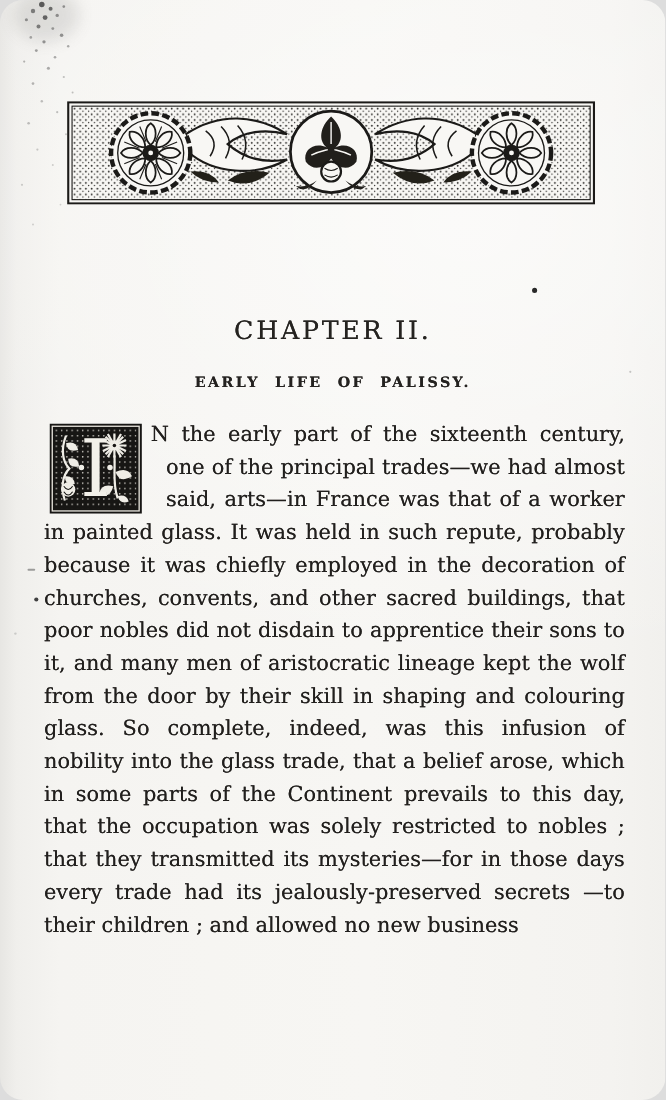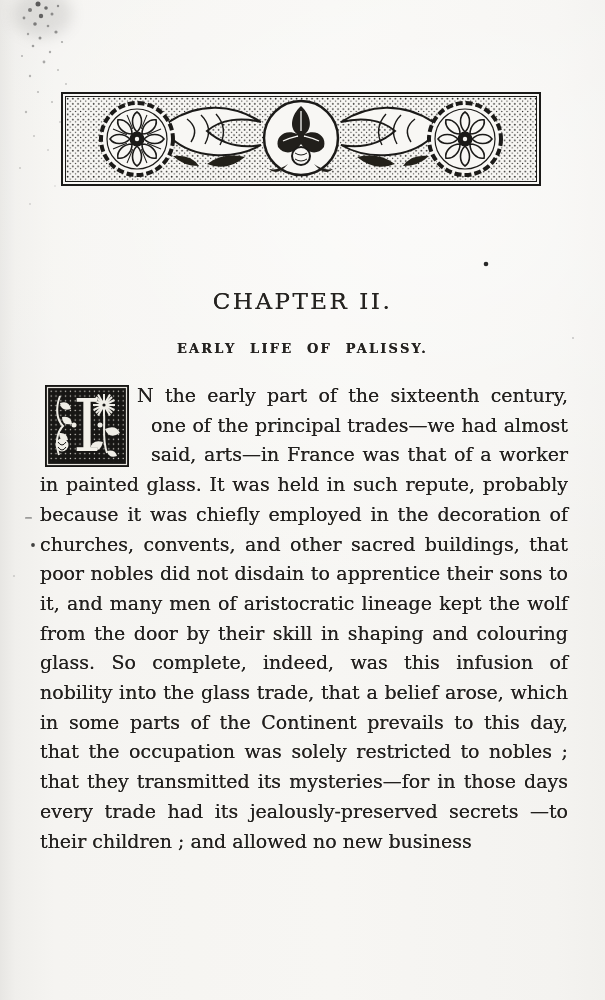--- a/index.html
+++ b/index.html
@@ -6,20 +6,21 @@
   .page{
     position:relative;
     width:605px;height:1000px;
     margin:0 auto;
     overflow:hidden;
     background:
       radial-gradient(ellipse 900px 700px at 70% 20%, rgba(255,255,255,.55), rgba(255,255,255,0) 60%),
       linear-gradient(90deg,#e7e6e3 0,#f0efec 2.5%,#f5f4f1 9%,#f7f6f3 55%,#f4f3f0 92%,#f1f0ed 100%);
     font-family:"DejaVu Serif","Liberation Serif",serif;
     color:#1f1e1c;
+    border-radius:21px;
   }
   .artifacts{position:absolute;inset:0;pointer-events:none;}
   .headpiece{position:absolute;left:61px;top:92px;width:480px;height:94px;}
   .chapter-title{
     position:absolute;top:288px;left:0;width:100%;
     text-align:center;font-size:23px;letter-spacing:2.5px;
     color:#252320;text-shadow:0 0 .5px rgba(30,28,25,.85);
   }
   .section-heading{
     position:absolute;top:341px;left:0;width:100%;

